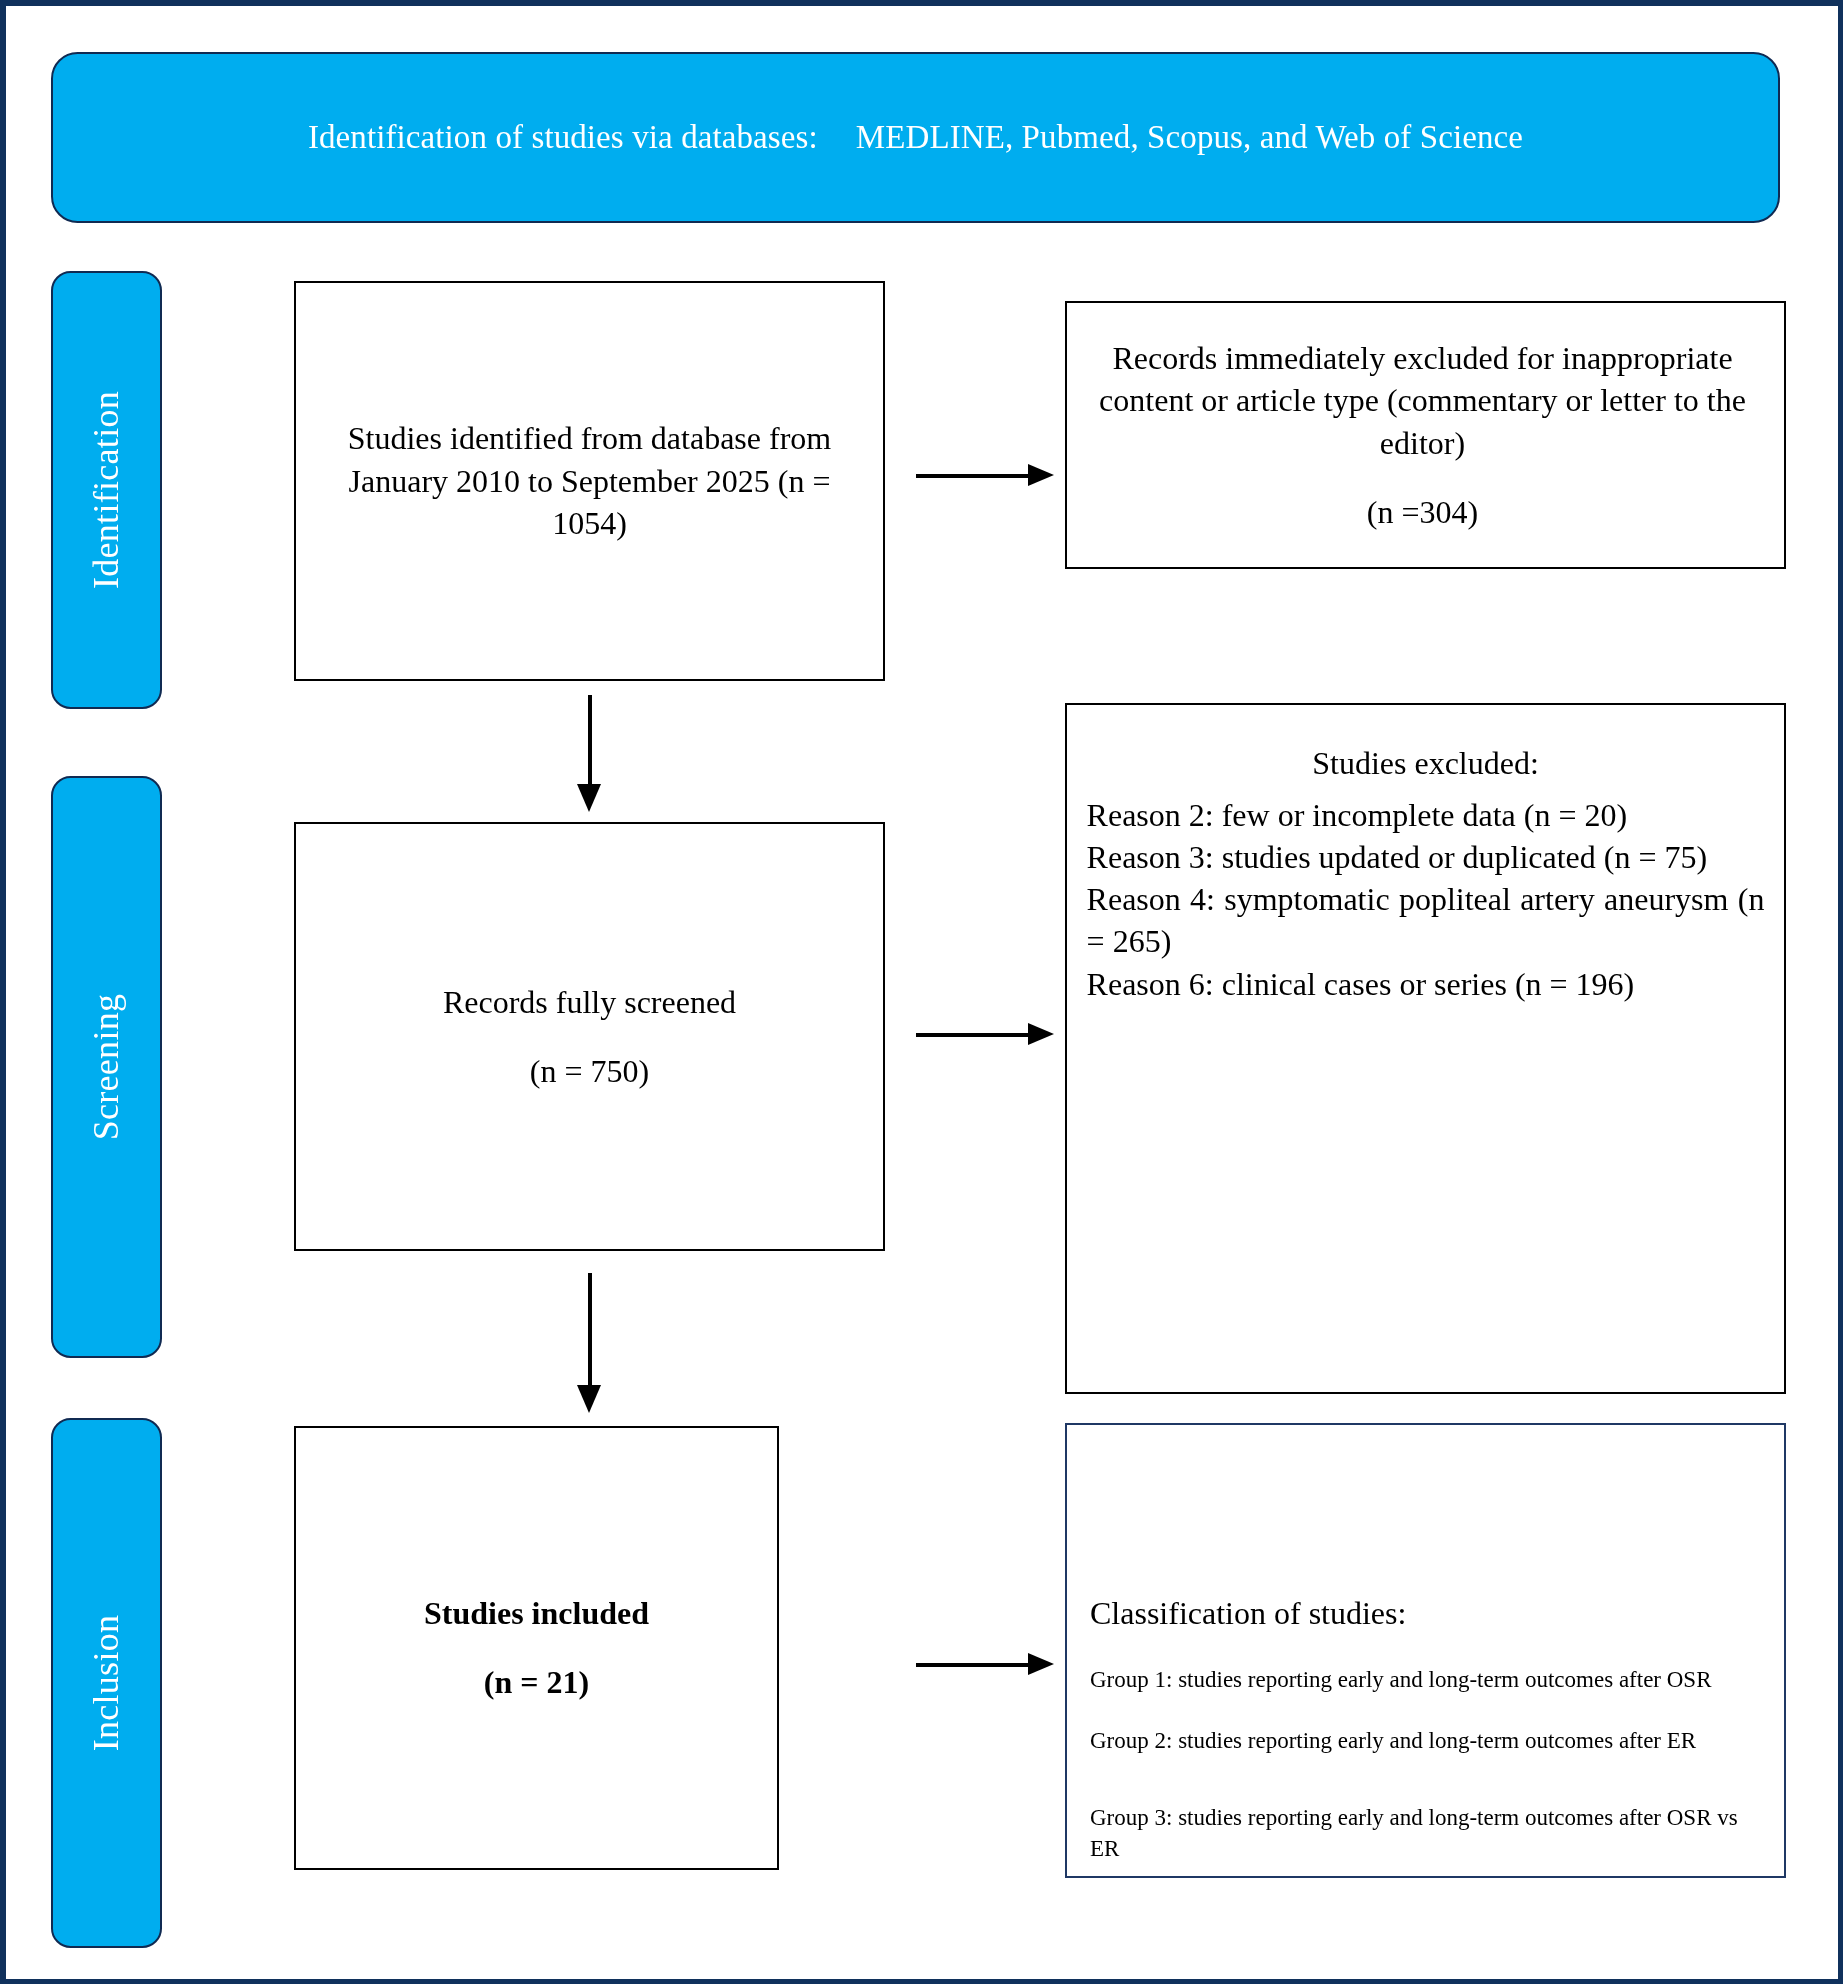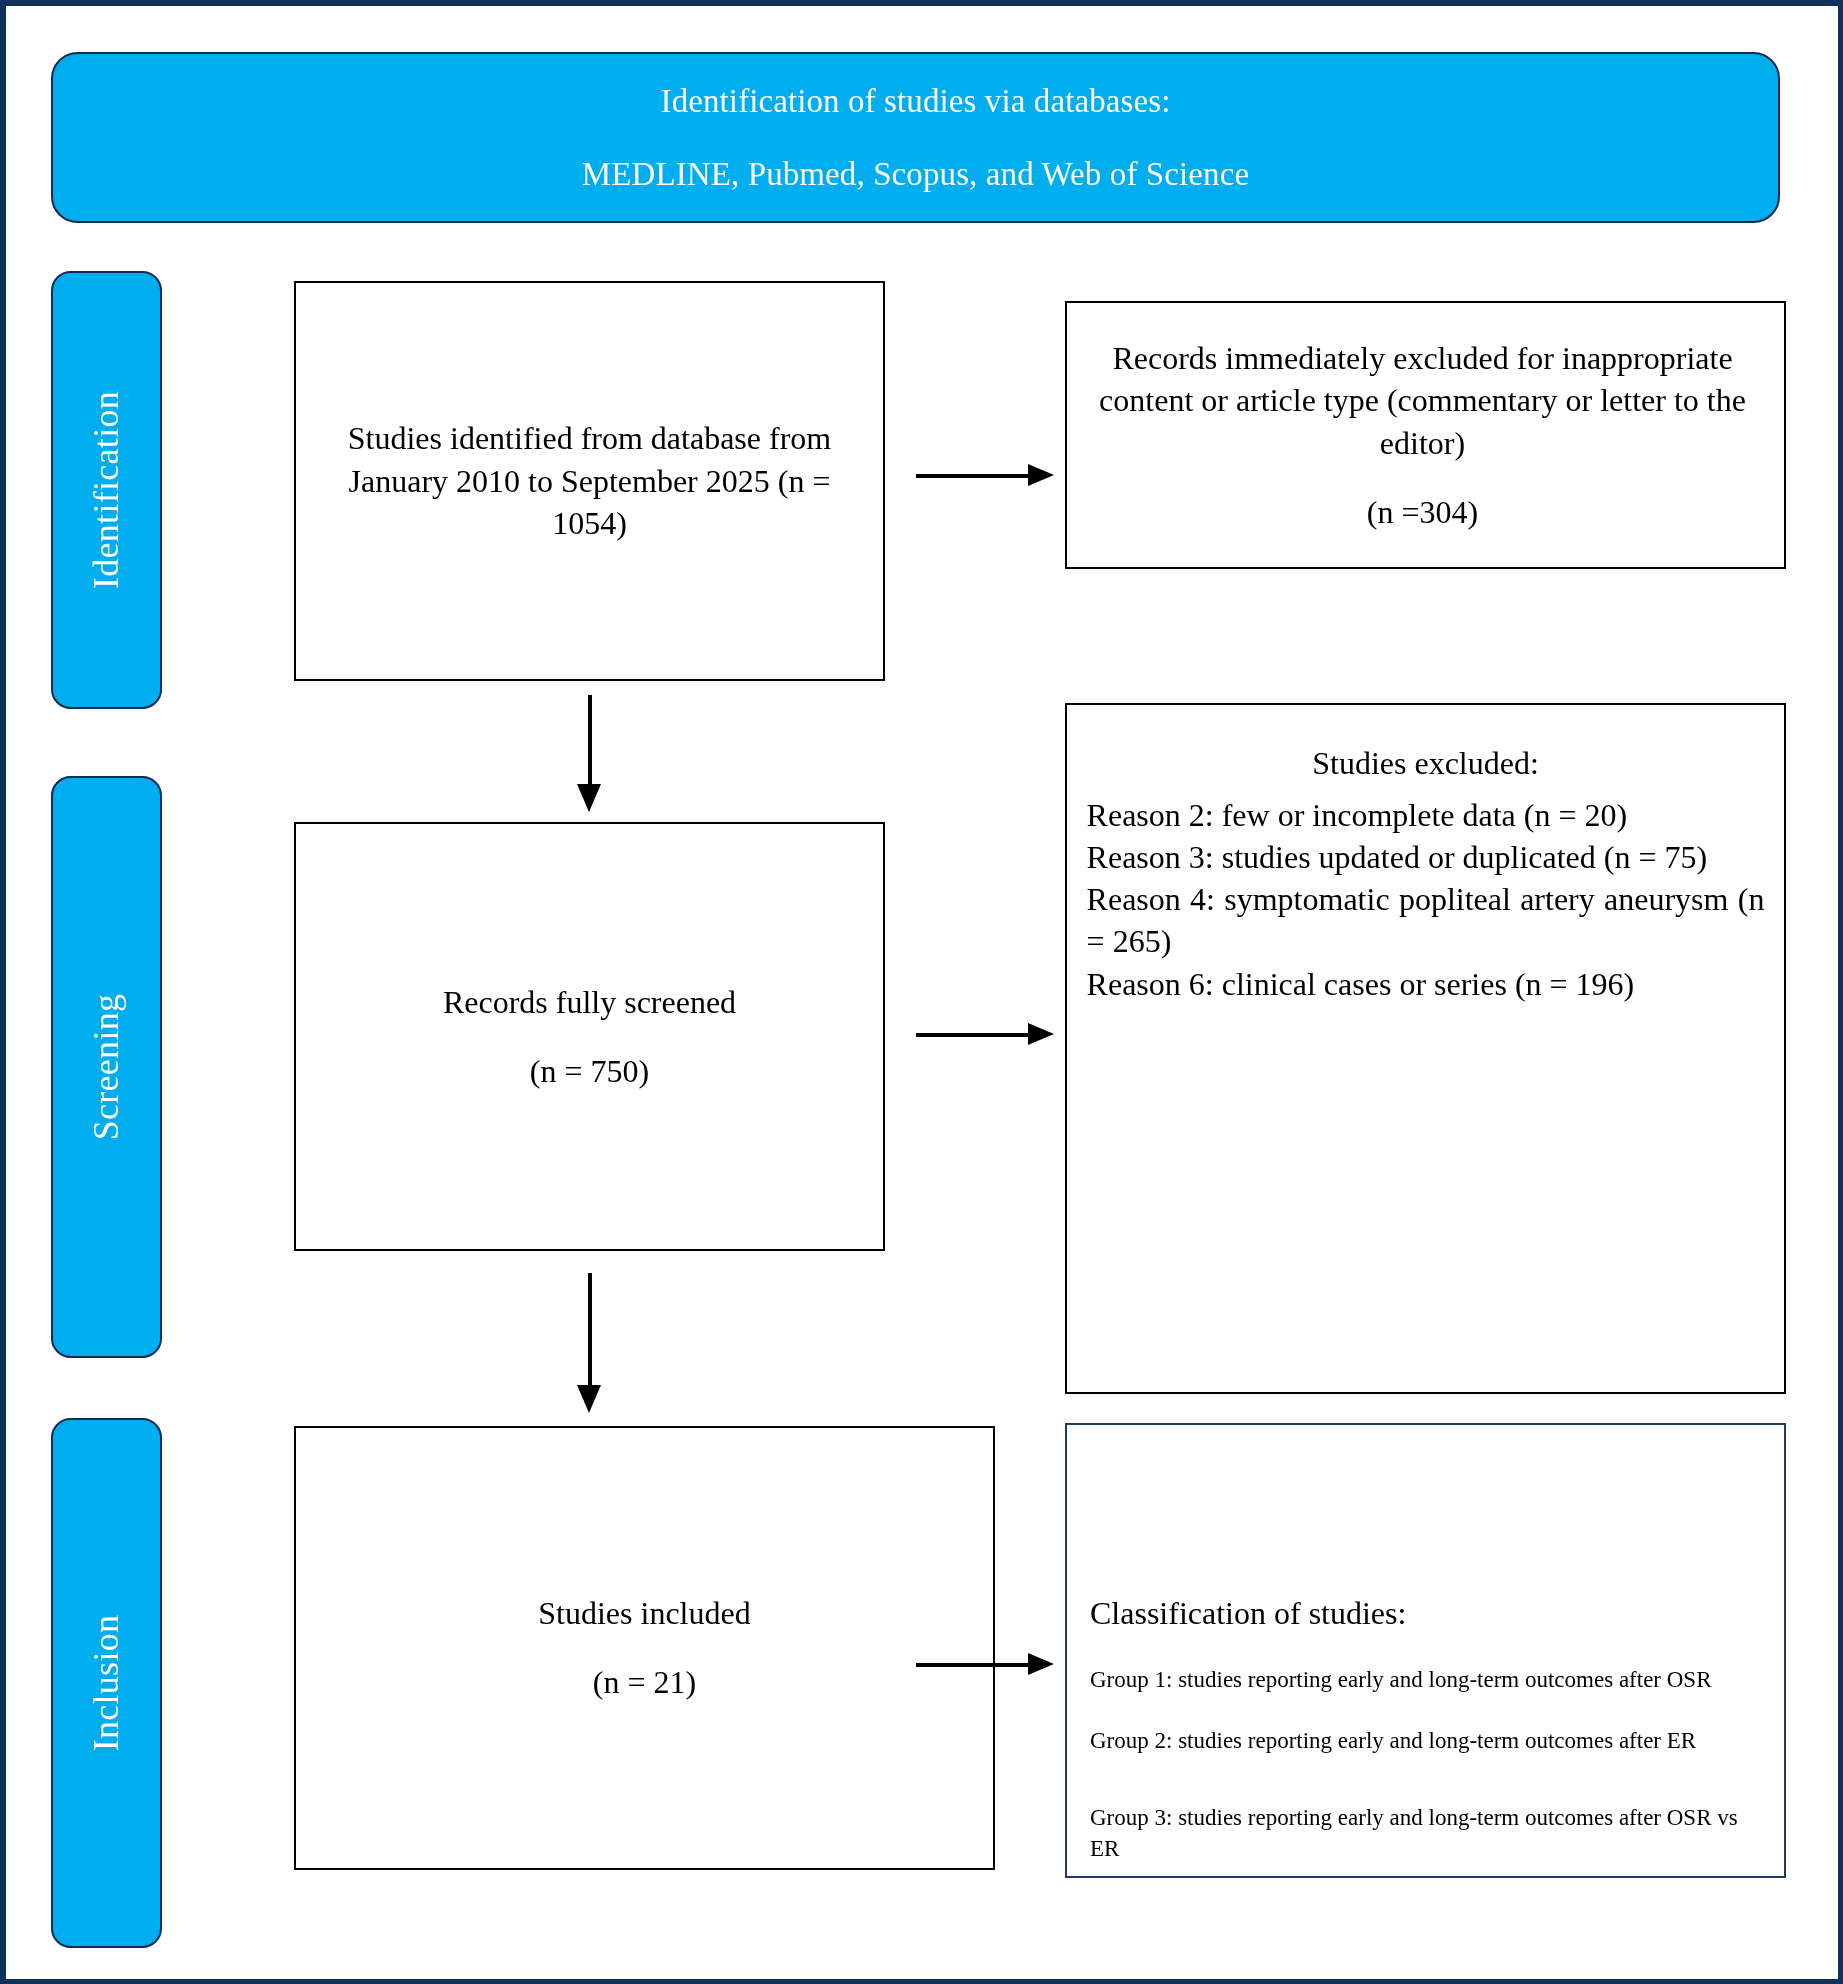--- a/index.html
+++ b/index.html
@@ -32,21 +32,21 @@
     position: absolute;
     left: 45px;
     top: 46px;
     width: 1729px;
     height: 171px;
     background: var(--cyan);
     border: 2.3px solid var(--cyan-border);
     border-radius: 26.5px;
     box-sizing: border-box;
     display: flex;
-    flex-direction: column;
+    flex-direction: row;
     align-items: center;
     justify-content: center;
     gap: 38px;
     color: #ffffff;
     text-align: center;
   }
   #header-banner .banner-line {
     font-size: 33px;
     line-height: 1.05;
     letter-spacing: 0.1px;
@@ -92,21 +92,21 @@
   .flow-box.centered { text-align: center; align-items: center; }
   .flow-box p {
     margin: 0;
     font-size: 32px;
     line-height: 1.33;
   }
   .flow-box p + p { margin-top: 26px; }
 
   #box-identified  { left: 288px;  top: 275px;  width: 591px; height: 400px; }
   #box-screened    { left: 288px;  top: 816px; width: 591px; height: 429px; }
-  #box-included    { left: 288px;  top: 1420px; width: 701px; height: 444px; }
+  #box-included    { left: 288px;  top: 1420px; width: 485px; height: 444px; font-weight: bold; }
 
   #box-excluded-early { left: 1059px; top: 295px;  width: 721px; height: 268px; padding-left: 16px; }
   #box-excluded-reasons { left: 1059px; top: 697px; width: 721px; height: 691px; }
   #box-classification {
     left: 1059px; top: 1417px; width: 721px; height: 455px;
     border: 2.9px solid var(--navy);
   }
 
   
   #box-excluded-reasons { justify-content: flex-start; padding: 38px 19.6px 11.5px 19.6px; }

